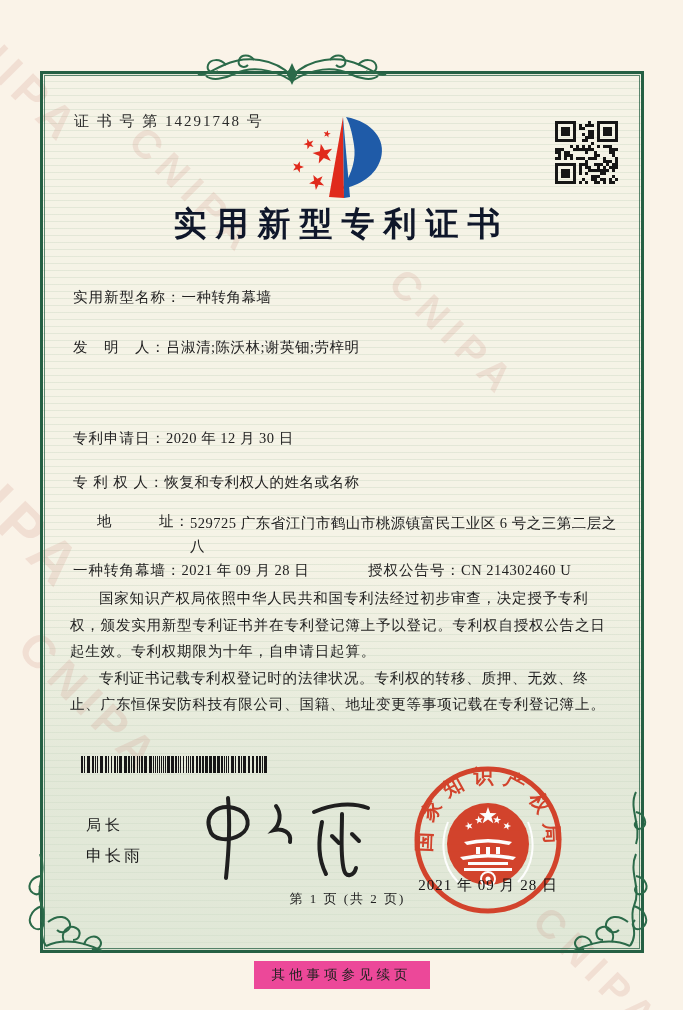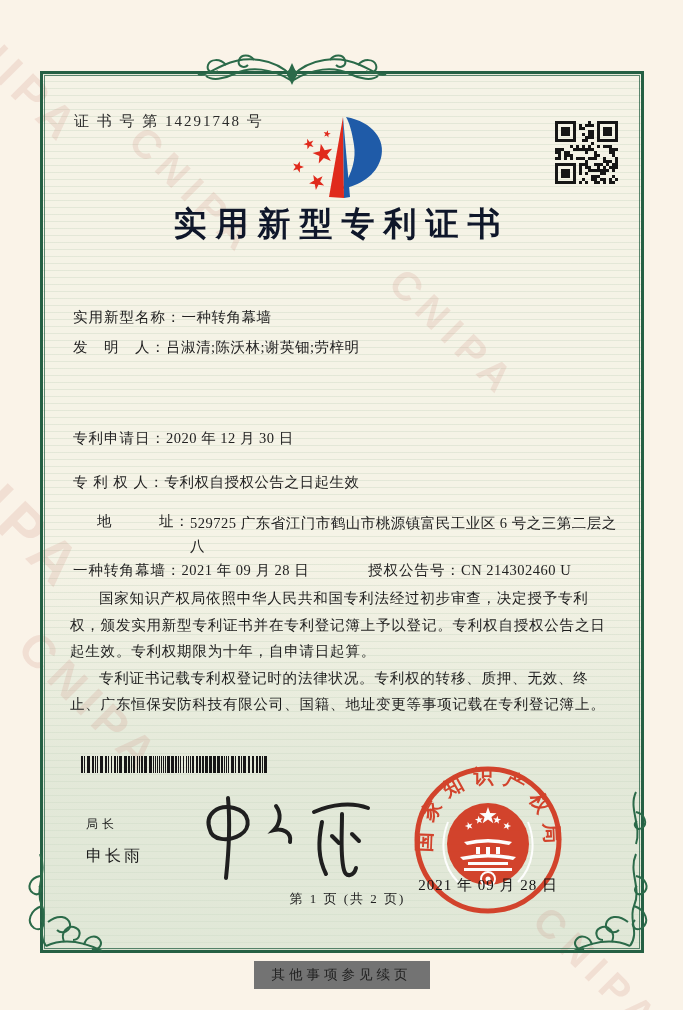--- a/index.html
+++ b/index.html
@@ -46,47 +46,47 @@
   .cert-no { position:absolute; left:74px; top:112px; font-size:15px; letter-spacing:2px; color:#2a2a2a;font-family:Liberation Serif, serif; }
   .logo { position:absolute; left:276px; top:110px; }
   .qr { position:absolute; left:555px; top:121px; }
   .title {
     position:absolute; left:0; right:0; top:202px; text-align:center;
     font-size:33px; font-weight:bold; letter-spacing:9px; color:#0f172a;
   }
   .row { position:absolute; left:73px; width:552px; font-size:14.5px; }
   .lbl { letter-spacing:1px; color:#222; }
   .val { letter-spacing:.5px; color:#222; }
-  .row-name    { top:308px; }
+  .row-name    { top:288px; }
   .row-inv     { top:338px;font-family:Liberation Serif, serif; }
   .row-pno     { top:384px; }
   .row-fdate   { top:429px; }
   .row-owner   { top:473px; }
   .row-addr    { top:512px; display:flex;margin-left:24px; }
   .row-addr .val { width:436px; line-height:23px; }
   .row-grant   { top:561px; }
   .grant-no-group { position:absolute; left:295px; top:0; white-space:nowrap; }
   .paras { position:absolute; left:70px; top:585px; width:549px; }
   .paras p {
     margin:0; font-size:14.5px; line-height:26.5px; text-indent:2em;
     letter-spacing:.8px; color:#1d1d1d;
   }
   .barcode { position:absolute; left:80px; top:756px; }
-  .role   { position:absolute; left:86px; top:816px; font-size:12px; letter-spacing:4px; }
+  .role   { position:absolute; left:86px; top:816px; font-size:15px; letter-spacing:4px; }
   .signer { position:absolute; left:86px; top:846px; font-size:16px; letter-spacing:3px; }
   .signature { position:absolute; left:192px; top:784px; }
   .seal { position:absolute; left:410px; top:762px; opacity:.95; }
   .seal-date {
     position:absolute; left:410px; top:876px; width:156px; text-align:center;
     font-size:15px; letter-spacing:1px; color:#141414; z-index:6;
   }
   .page-info { position:absolute; left:0; right:0; top:890px; text-align:center; font-size:13px; letter-spacing:2px; color:#222;padding-left:12px; }
   .cont-note {
     position:absolute; left:50%; transform:translateX(-50%); top:961px;
-    background:#737373; padding:5px 18px; font-size:13.5px; letter-spacing:4px; color:#222;
+    background:#ec4899; padding:5px 18px; font-size:13.5px; letter-spacing:4px; color:#222;
   }
 </style>
 </head>
 <body>
 
 <svg width="0" height="0" style="position:absolute">
   <defs>
     <path id="star5" d="M0,-10 L2.35,-3.24 L9.51,-3.09 L3.80,1.24 L5.88,8.09 L0,4 L-5.88,8.09 L-3.80,1.24 L-9.51,-3.09 L-2.35,-3.24 Z"></path>
     <g id="flourish" fill="none" stroke="#2b6a49" stroke-width="2">
       <path d="M16,2 C24,20 10,36 18,54 C24,68 12,80 22,94"></path>
@@ -301,21 +301,21 @@
     <div class="row row-inv">
       <span class="lbl">发　明　人：</span><span class="val">吕淑清;陈沃林;谢英钿;劳梓明</span>
     </div>
 
 
     <div class="row row-fdate">
       <span class="lbl">专利申请日：</span><span class="val">2020 年 12 月 30 日</span>
     </div>
 
     <div class="row row-owner">
-      <span class="lbl">专 利 权 人：</span><span class="val">专利权自授权公告之日起生效</span>
+      <span class="lbl">专 利 权 人：</span><span class="val">恢复和专利权人的姓名或名称</span>
     </div>
 
     <div class="row row-addr">
       <span class="lbl">地　　　址：</span>
         <span class="val">529725 广东省江门市鹤山市桃源镇富民工业区 6 号之三第二层之八</span>
     </div>
 
     <div class="row row-grant">
       <span class="lbl">一种转角幕墙：</span><span class="val">2021 年 09 月 28 日</span>
       <span class="grant-no-group">

